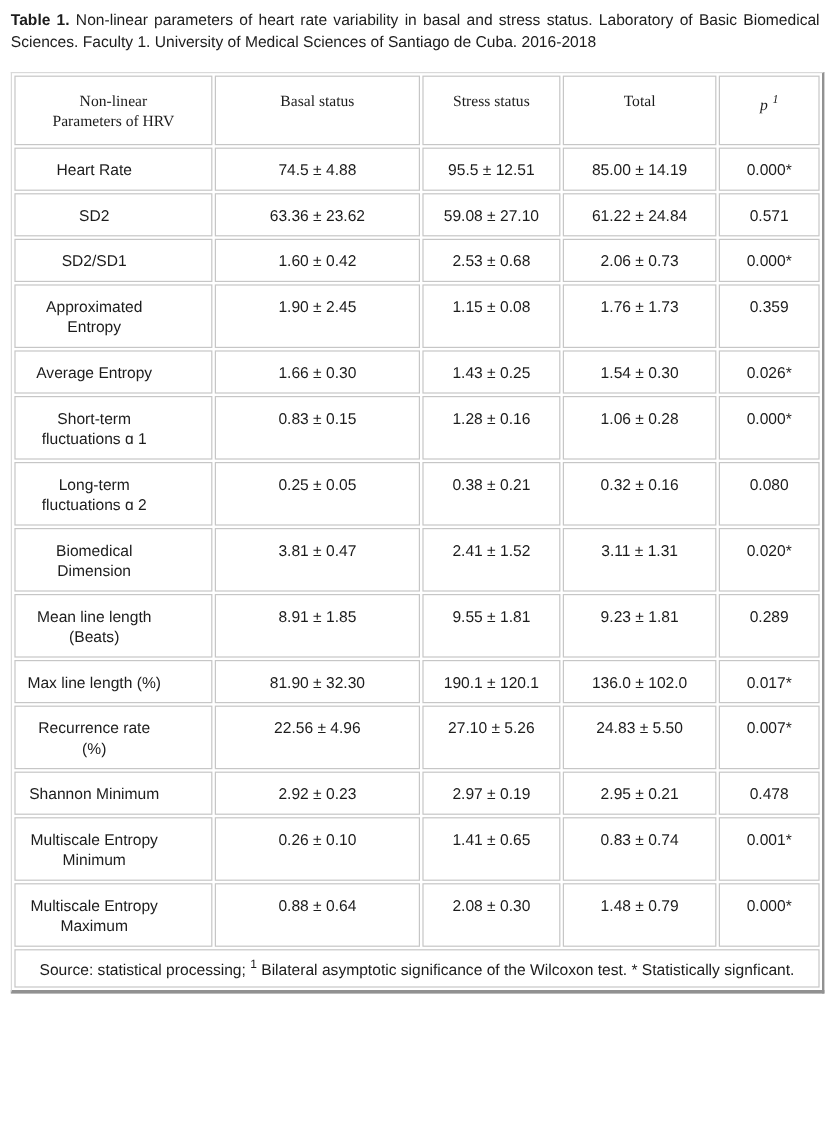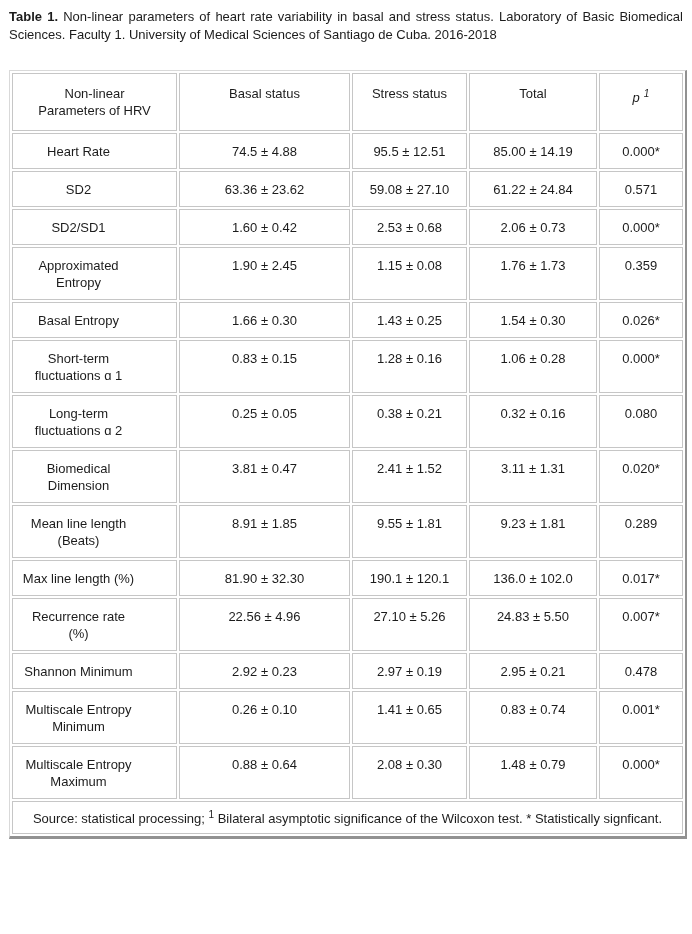--- a/index.html
+++ b/index.html
@@ -14,21 +14,21 @@
     margin: 0;
     padding: 0;
     background: var(--bg);
     width: 692px;
     font-family: "Liberation Sans", "DejaVu Sans", sans-serif;
     color: var(--text);
   }
   .page { padding: 8px 9px 10px 9px; }
 
   .caption {
-    margin: 0 0 26px 0;
+    margin: 0 0 16px 0;
     font-size: 13px;
     line-height: 18px;
     text-align: justify;
   }
   .caption b { font-weight: bold; }
 
   table.hrv {
     border-collapse: separate;
     border-spacing: 2px;
     width: 674px;
@@ -43,20 +43,21 @@
   }
   th, td {
     border: 1px solid var(--cell-border);
     vertical-align: top;
     overflow: hidden;
   }
   thead th {
     font-weight: normal;
     text-align: center;
     padding: 11px 6px;
+    font-family: Liberation Serif, serif;
   }
   thead th.param-col { padding: 11px 24px; }
   thead th.p-col { font-style: italic; }
   thead th.p-col sup { margin-left: 4px; font-size: 10px; }
 
   tbody td {
     text-align: center;
     padding: 9px 6px 8px 6px;
   }
   tbody td.param {
@@ -117,21 +118,21 @@
           <td>0.000*</td>
         </tr>
         <tr>
           <td class="param">Approximated Entropy</td>
           <td>1.90 ± 2.45</td>
           <td>1.15 ± 0.08</td>
           <td>1.76 ± 1.73</td>
           <td>0.359</td>
         </tr>
         <tr>
-          <td class="param">Basal Entropy</td>
+          <td class="param">Average Entropy</td>
           <td>1.66 ± 0.30</td>
           <td>1.43 ± 0.25</td>
           <td>1.54 ± 0.30</td>
           <td>0.026*</td>
         </tr>
         <tr>
           <td class="param">Short-term fluctuations ɑ 1</td>
           <td>0.83 ± 0.15</td>
           <td>1.28 ± 0.16</td>
           <td>1.06 ± 0.28</td>

